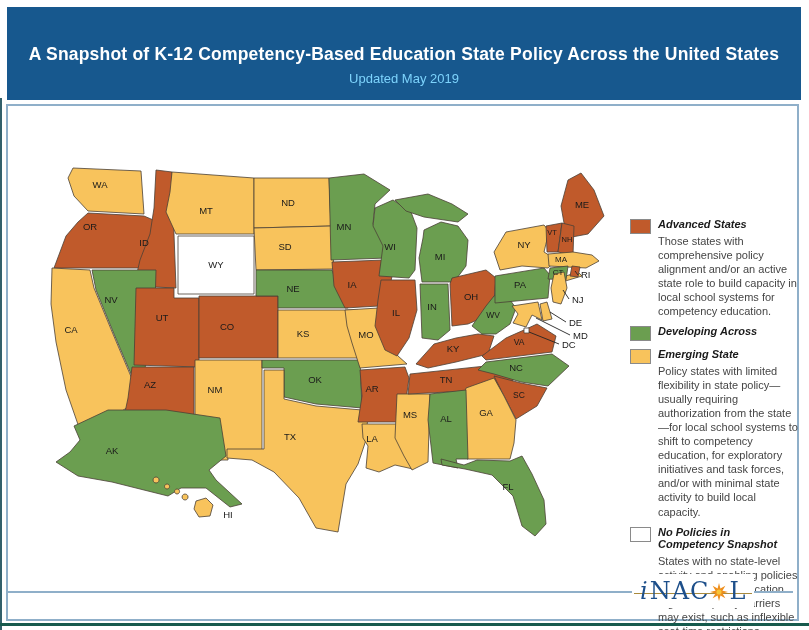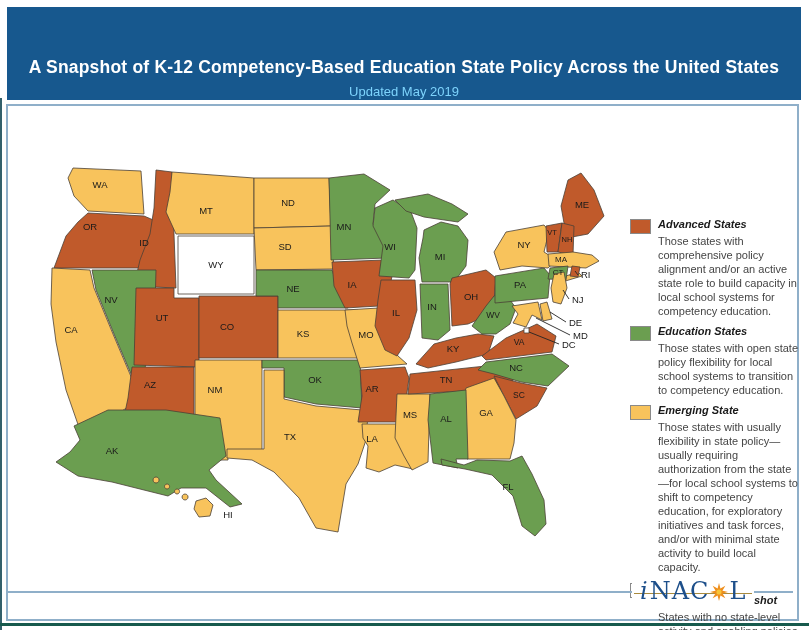--- a/index.html
+++ b/index.html
@@ -1,21 +1,21 @@
 <!DOCTYPE html>
 <html><head>
 <meta charset="utf-8">
 <style>
   html,body{margin:0;padding:0;background:#fff;}
   .page{position:relative;width:809px;height:630px;background:#fff;overflow:hidden;
         font-family:"Liberation Sans",sans-serif;}
   
   .header{position:absolute;left:7px;top:7px;width:794px;height:93px;background:#17588E;
           display:flex;flex-direction:column;justify-content:flex-end;align-items:center;
-          padding-bottom:1px;box-sizing:border-box;}
+          padding-bottom:14px;box-sizing:border-box;}
   .title{color:#fff;font-size:17.5px;font-weight:bold;letter-spacing:.2px;white-space:nowrap;}
   .subtitle{color:#7dd3fc;font-size:13px;margin-top:6px;}
   
   .frame{position:absolute;left:6px;top:104px;width:793px;height:517px;
          border:2px solid #8FAFC9;box-sizing:border-box;background:#fff;}
   
   .edge-left{position:absolute;left:0;top:98px;bottom:0;width:2px;background:#33606B;}
   .edge-bottom{position:absolute;left:0;top:623px;width:809px;height:3px;background:#175A4D;}
   
   #usmap{position:absolute;left:16px;top:138px;}
@@ -164,29 +164,28 @@
       <div class="legend-item">
         <div class="legend-swatch" style="background: rgb(192, 90, 43);"></div>
         <div class="legend-text">
           <div class="legend-title">Advanced States</div>
           <div class="legend-desc">Those states with comprehensive policy alignment and/or an active state role to build capacity in local school systems for competency education.</div>
         </div>
       </div>
       <div class="legend-item">
         <div class="legend-swatch" style="background: rgb(107, 158, 80);"></div>
         <div class="legend-text">
-          <div class="legend-title">Education States</div>
-          <div class="legend-desc">Those states with open state policy flexibility for local school systems to transition to competency education.</div>
+          <div class="legend-title">Developing Across</div>
         </div>
       </div>
       <div class="legend-item">
         <div class="legend-swatch" style="background: rgb(248, 195, 92);"></div>
         <div class="legend-text">
           <div class="legend-title">Emerging State</div>
-          <div class="legend-desc">Those states with usually flexibility in state policy—usually requiring authorization from the state—for local school systems to shift to competency education, for exploratory initiatives and task forces, and/or with minimal state activity to build local capacity.</div>
+          <div class="legend-desc">Policy states with limited flexibility in state policy—usually requiring authorization from the state—for local school systems to shift to competency education, for exploratory initiatives and task forces, and/or with minimal state activity to build local capacity.</div>
         </div>
       </div>
       <div class="legend-item">
         <div class="legend-swatch" style="background: rgb(255, 255, 255);"></div>
         <div class="legend-text">
           <div class="legend-title">No Policies in
 Competency Snapshot</div>
           <div class="legend-desc">States with no state-level activity and enabling policies for competency education. Significant policy barriers may exist, such as inflexible seat-time restrictions.</div>
         </div>
       </div>

